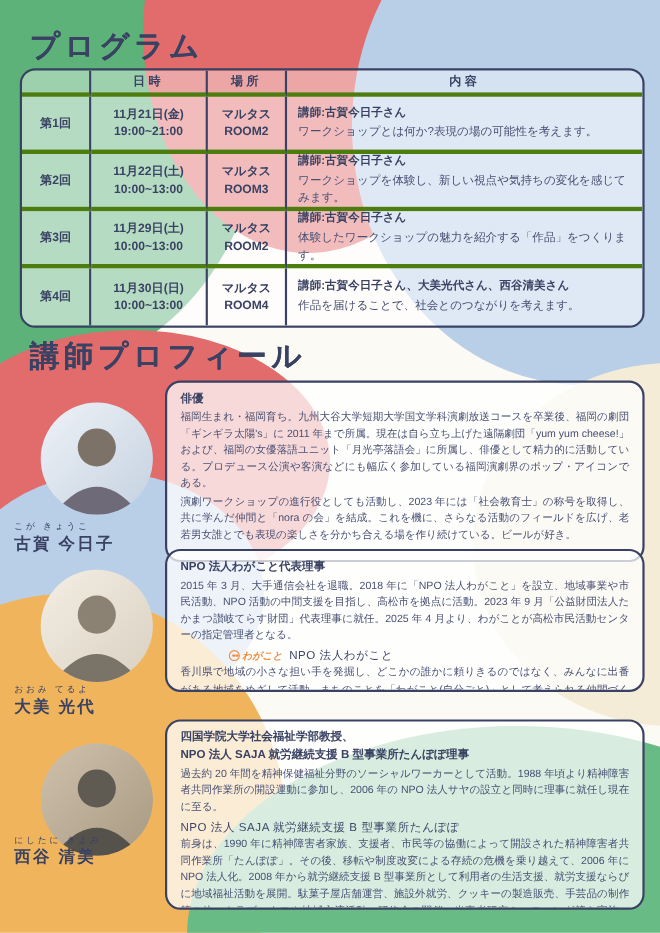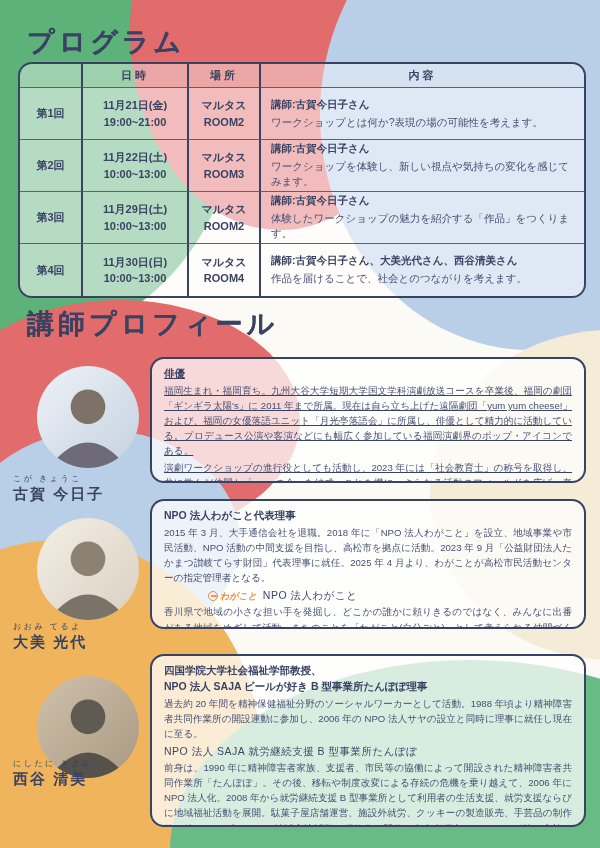--- a/index.html
+++ b/index.html
@@ -31,21 +31,21 @@
 
   
   .ptable{
     position:absolute;left:18px;top:62px;width:568px;
     border:2px solid #3a4263;border-radius:14px;overflow:hidden;
     display:grid;grid-template-columns:63px 106px 72px 1fr;
     grid-template-rows:24px 52px 52px 52px 52px;
     box-sizing:border-box;
   }
   .pc{
-    border-right:2px solid #3a4263;border-bottom:1px solid #4d7c0f;
+    border-right:2px solid #3a4263;border-bottom:4px solid #4d7c0f;
     background:rgba(255,255,255,0.55);
     display:flex;flex-direction:column;align-items:center;justify-content:center;
     font-size:11px;font-weight:bold;line-height:1.5;text-align:center;
     box-sizing:border-box;
   }
   .pc.hdr{background:rgba(255,255,255,0.40);letter-spacing:3px;font-size:11px;}
   .pc.lastcol{border-right:none;}
   .pc.lastrow{border-bottom:none;}
   .pc.content{
     align-items:flex-start;text-align:left;padding:4px 10px;font-weight:normal;
@@ -53,21 +53,21 @@
   .lect{font-size:10.5px;font-weight:bold;margin-bottom:2px;}
   .desc{font-size:10.5px;color:#474f72;}
 
   
   .card{
     position:absolute;left:150px;width:436px;box-sizing:border-box;
     border:2px solid #3a4263;border-radius:14px;
     background:rgba(255,255,255,0.74);
     padding:7px 12px 6px 12px;overflow:hidden;
   }
-  .card1{top:357px;height:126px;text-decoration:underline;}
+  .card1{top:346px;height:165px;}
   .card2{top:499px;height:130px;}
   .card3{top:654px;height:173px;}
   .role{font-size:10.5px;font-weight:bold;color:#3a4263;line-height:1.5;}
   .bio{font-size:9.6px;line-height:1.58;color:#474f72;text-align:justify;margin-top:1px;}
   .orgname{font-size:10.5px;color:#3f4769;margin-top:4px;letter-spacing:0.5px;}
   .orgrow{display:flex;align-items:center;gap:6px;margin-top:4px;}
   .waga-logo{
     display:inline-flex;align-items:center;gap:2px;
     color:#ee8c3d;font-size:9px;font-weight:bold;font-style:italic;padding-left:44px;
   }
@@ -223,17 +223,17 @@
     <path d="M18 92 Q50 58 82 92 L82 102 L18 102 Z" fill="#55514b"></path>
   </svg>
 </div>
 <div class="nameblock nb3">
   <div class="furigana">にしたに きよみ</div>
   <div class="pname">西谷 清美</div>
 </div>
 
 <div class="card card3">
   <div class="role">四国学院大学社会福祉学部教授、</div>
-  <div class="role">NPO 法人 SAJA ビールが好き B 型事業所たんぽぽ理事</div>
+  <div class="role">NPO 法人 SAJA 就労継続支援 B 型事業所たんぽぽ理事</div>
   <div class="bio">過去約 20 年間を精神保健福祉分野のソーシャルワーカーとして活動。1988 年頃より精神障害者共同作業所の開設運動に参加し、2006 年の NPO 法人サヤの設立と同時に理事に就任し現在に至る。</div>
   <div class="orgname">NPO 法人 SAJA 就労継続支援 B 型事業所たんぽぽ</div>
   <div class="bio">前身は、1990 年に精神障害者家族、支援者、市民等の協働によって開設された精神障害者共同作業所「たんぽぽ」。その後、移転や制度改変による存続の危機を乗り越えて、2006 年に NPO 法人化。2008 年から就労継続支援 B 型事業所として利用者の生活支援、就労支援ならびに地域福祉活動を展開。駄菓子屋店舗運営、施設外就労、クッキーの製造販売、手芸品の制作等の他、クラブハウスや地域交流活動、研修会の開催、当事者研究ミーティング等を実施。「誰もが人生の主人公」をモットーに活動中。</div>
 </div>
 
 </body></html>

